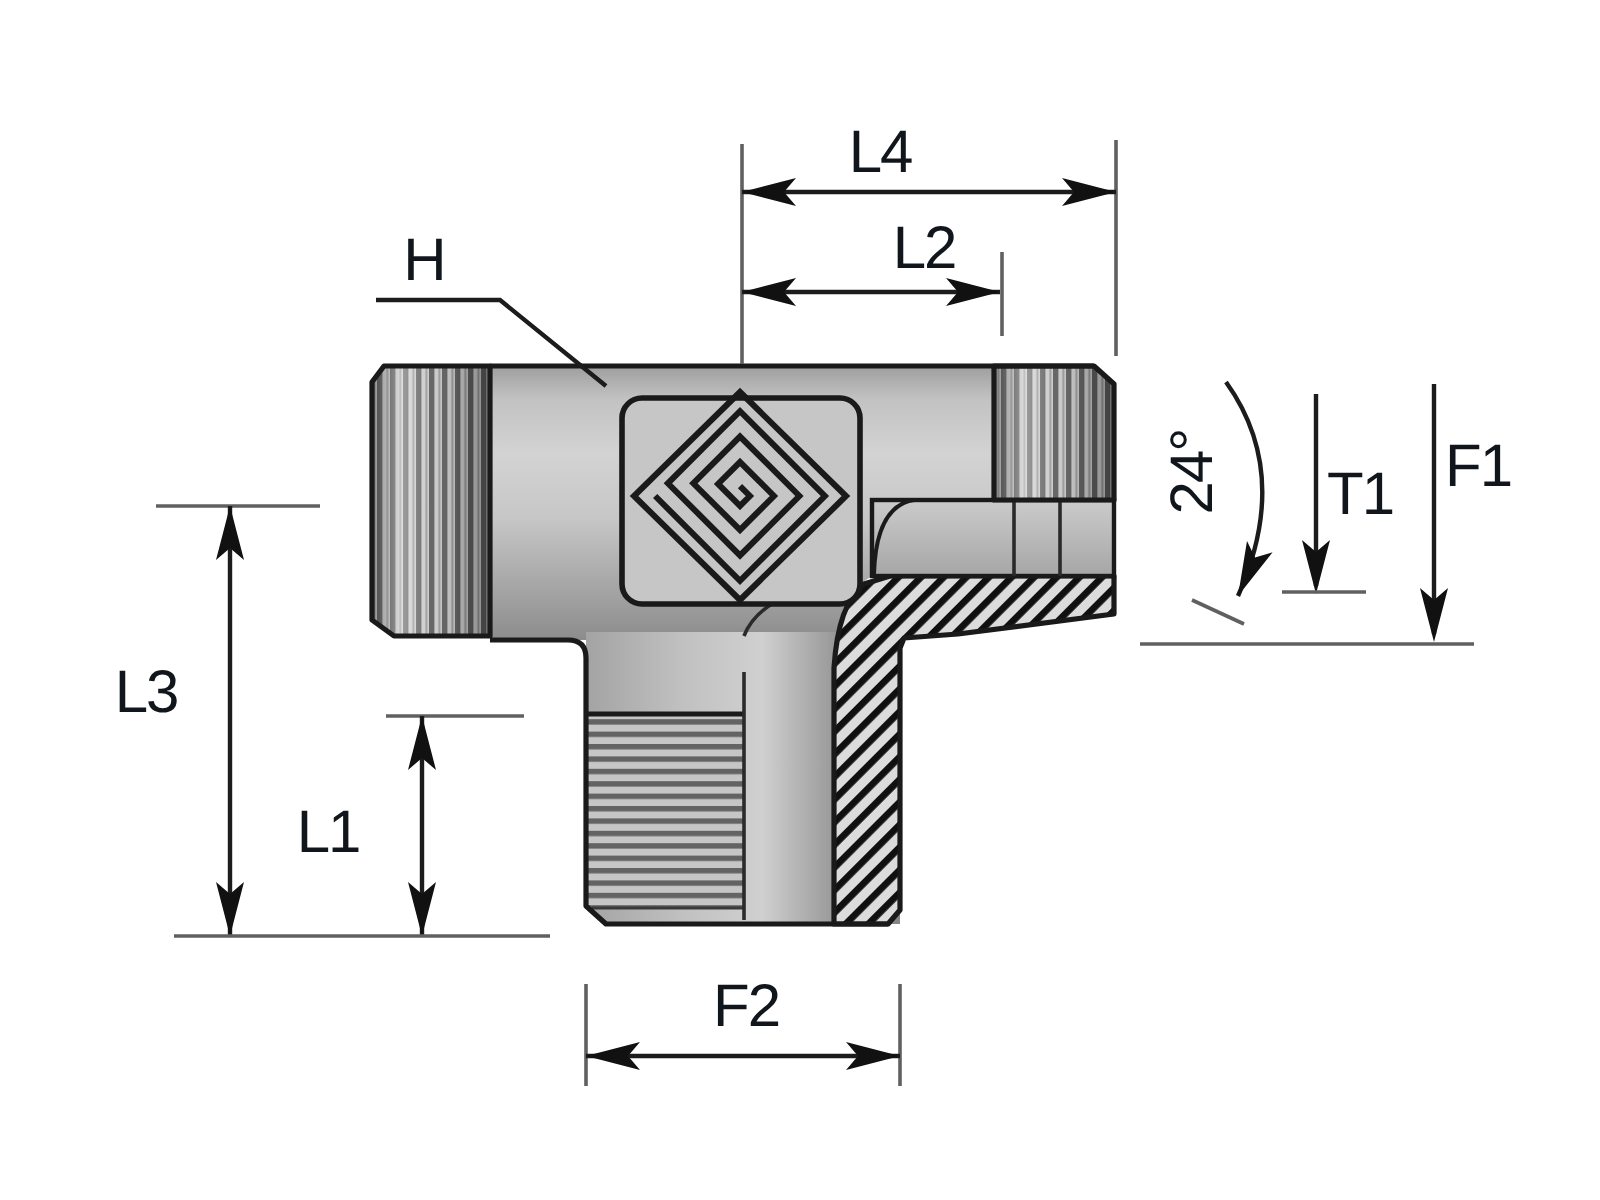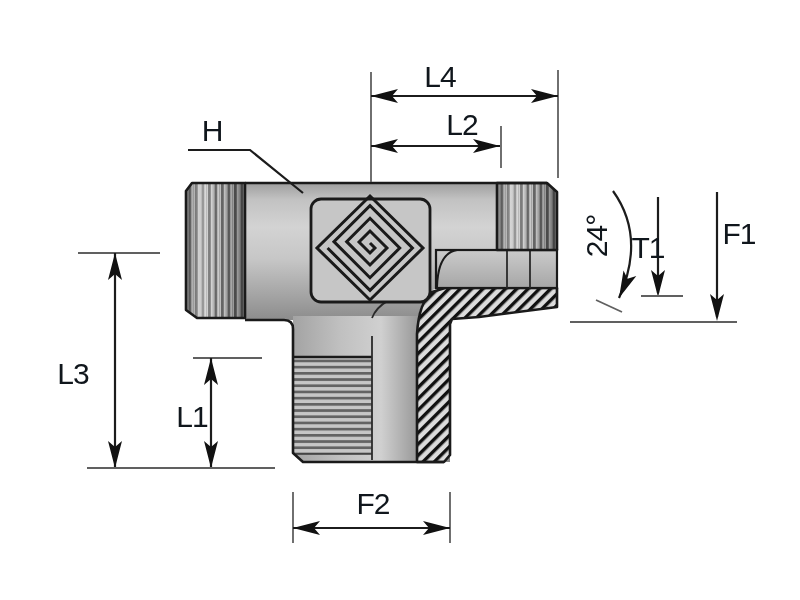--- a/index.html
+++ b/index.html
@@ -182,20 +182,20 @@
         <line x1="596" y1="300" x2="622" y2="312" stroke="var(--ext)" stroke-width="1.8"></line>
       </g>
 
       <path d="M 188,150 L 250,150 L 303,193" stroke="var(--dim)" stroke-width="2.2"></path>
     </g>
   </svg>
 
   <span class="lbl" style="left:212px;top:131px">H</span>
   <span class="lbl" style="left:440px;top:77px">L4</span>
   <span class="lbl" style="left:462px;top:125px">L2</span>
-  <span class="lbl" style="left:73px;top:374px">L3</span>
-  <span class="lbl" style="left:192px;top:417px">L1</span>
+  <span class="lbl" style="left:73px;top:347px">L3</span>
+  <span class="lbl" style="left:164px;top:417px">L1</span>
   <span class="lbl" style="left:373px;top:504px">F2</span>
-  <span class="lbl" style="left:648px;top:248px">T1</span>
+  <span class="lbl" style="left:680px;top:248px">T1</span>
   <span class="lbl" style="left:739px;top:234px">F1</span>
   <span class="lbl rot" style="left:597px;top:236px">24°</span>
 
 </div>
 
 </body></html>

